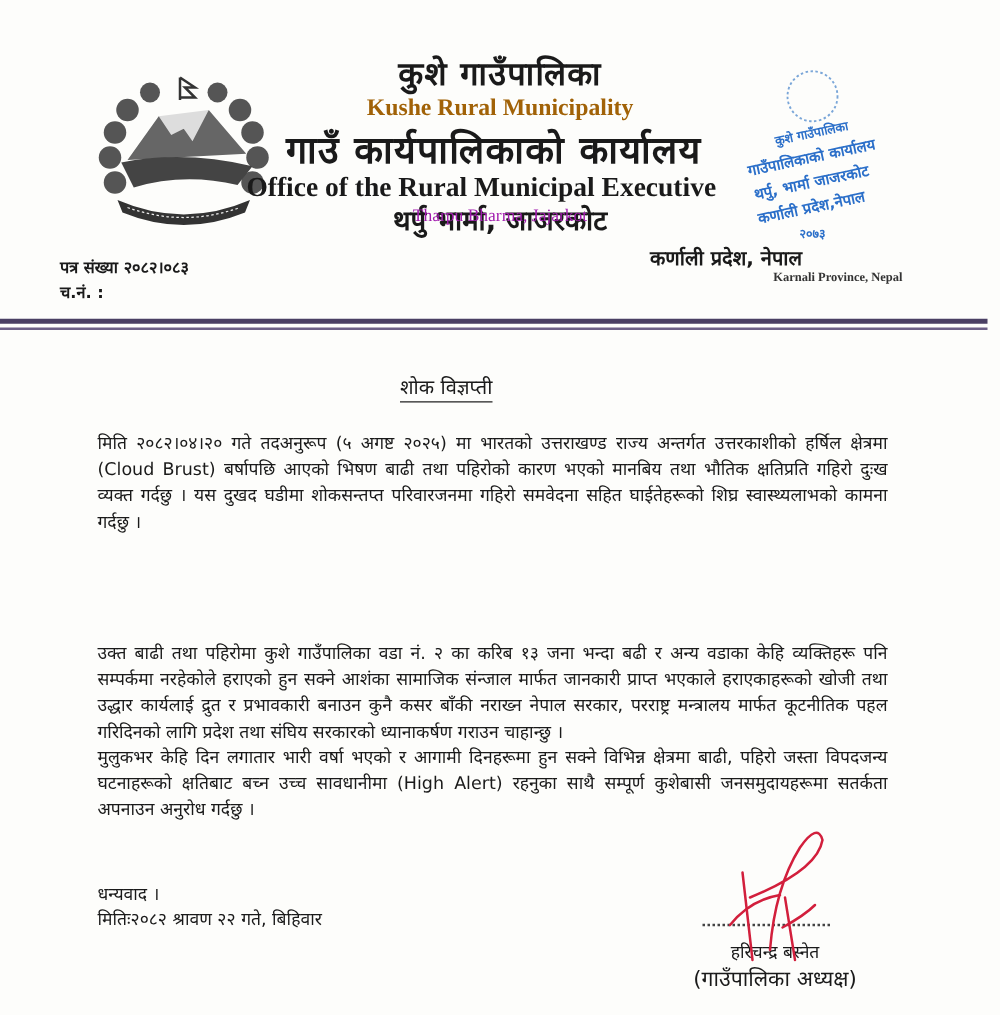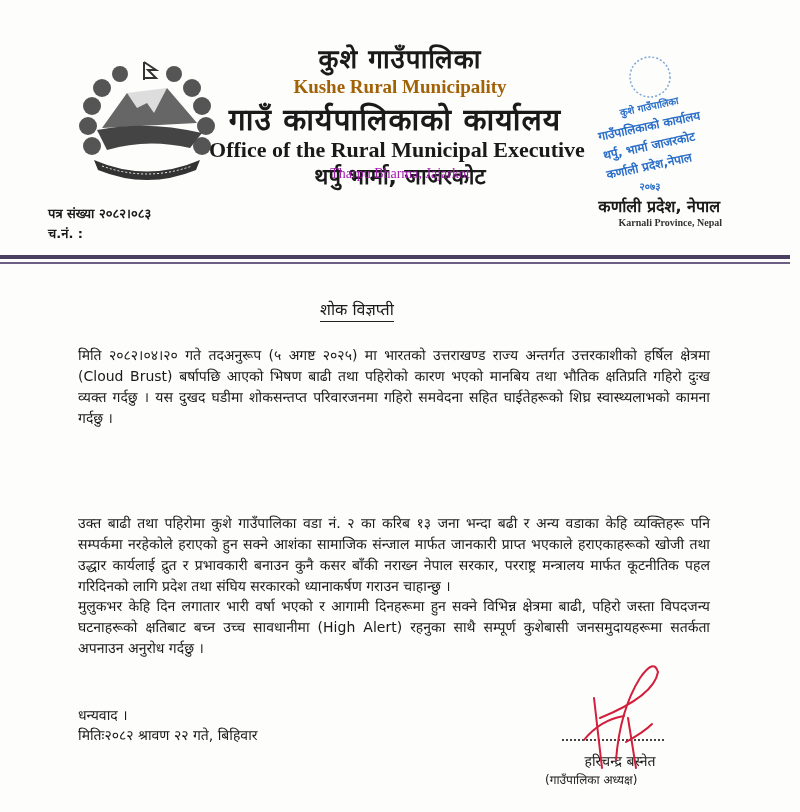--- a/index.html
+++ b/index.html
@@ -6,41 +6,41 @@
     body {
       width: 800px; height: 812px; background: #fdfdfb; position: relative; overflow: hidden;
       font-family: "DejaVu Sans", sans-serif; color: #1a1a1a;
     }
     .abs { position: absolute; }
     .logo { left: 72px; top: 58px; width: 150px; height: 125px; }
     .hdr-center { left: 190px; width: 420px; text-align: center; }
     .h-np1 { top: 40px; font-size: 26px; font-weight: bold; letter-spacing: 1px; }
     .h-en1 { top: 76px; font-family: "Liberation Serif", serif; font-size: 19px; font-weight: bold; color: #a16207; }
     .h-np2 { top: 98px; font-size: 30px; font-weight: bold; left: 160px; width: 470px; letter-spacing: 1px; }
-    .h-en2 { top: 137px; font-family: "Liberation Serif", serif; font-size: 22px; font-weight: bold; left: 162px; width: 470px; }
+    .h-en2 { top: 137px; font-family: "Liberation Serif", serif; font-size: 22px; font-weight: bold; left: 150px; width: 470px; }
     .h-np3 { top: 160px; font-size: 22px; font-weight: bold; }
     .h-en3 { top: 166px; font-family: "Liberation Serif", serif; font-size: 14px; font-weight: normal; color: #a21caf; }
     .stamp { left: 580px; top: 55px; width: 140px; height: 145px; }
-    .prov-np { left: 520px; top: 195px; width: 200px; text-align: right; font-size: 16px; font-weight: bold; }
+    .prov-np { left: 520px; top: 195px; width: 200px; text-align: left; font-size: 16px; font-weight: bold; }
     .prov-en { left: 500px; top: 217px; width: 222px; text-align: right; font-family: "Liberation Serif", serif; font-size: 10px; font-weight: bold; color: #333; }
     .ref { left: 48px; font-size: 13px; font-weight: bold; }
     .ref1 { top: 204px; }
     .ref2 { top: 224px; }
     .rule1 { left: 0; top: 255px; width: 790px; height: 4px; background: #4a3f63; }
     .rule2 { left: 0; top: 262px; width: 790px; height: 1.5px; background: #6c5f86; }
     .title { left: 320px; top: 298px; font-size: 16px; font-weight: normal; border-bottom: 1.5px solid #222; padding-bottom: 1px; }
     .para { left: 78px; width: 632px; font-size: 14px; line-height: 21px; text-align: justify; }
     .p1 { top: 345px; }
     .p2 { top: 493px; margin-top: 20px; }
     .p3 { top: 596px; }
     .sign-thanks { left: 78px; top: 705px; font-size: 14px; }
     .sign-date { left: 78px; top: 725px; font-size: 14px; }
     .sig-line { left: 562px; top: 739px; width: 102px; border-top: 2px dotted #444; }
     .sig-name { left: 555px; top: 751px; width: 130px; text-align: center; font-size: 14px; }
-    .sig-title { left: 545px; top: 771px; width: 150px; font-size: 12px; }
+    .sig-title { left: 545px; top: 771px; width: 150px; text-align: center; font-size: 17px; }
     .signature { left: 580px; top: 650px; width: 130px; height: 120px; }
   </style>
 </head>
 <body>
 
 <svg class="abs logo" viewBox="0 0 150 125">
   <g fill="#555">
     <circle cx="30" cy="30" r="9"></circle>
       <circle cx="20" cy="48" r="9"></circle>
       <circle cx="16" cy="68" r="9"></circle>

